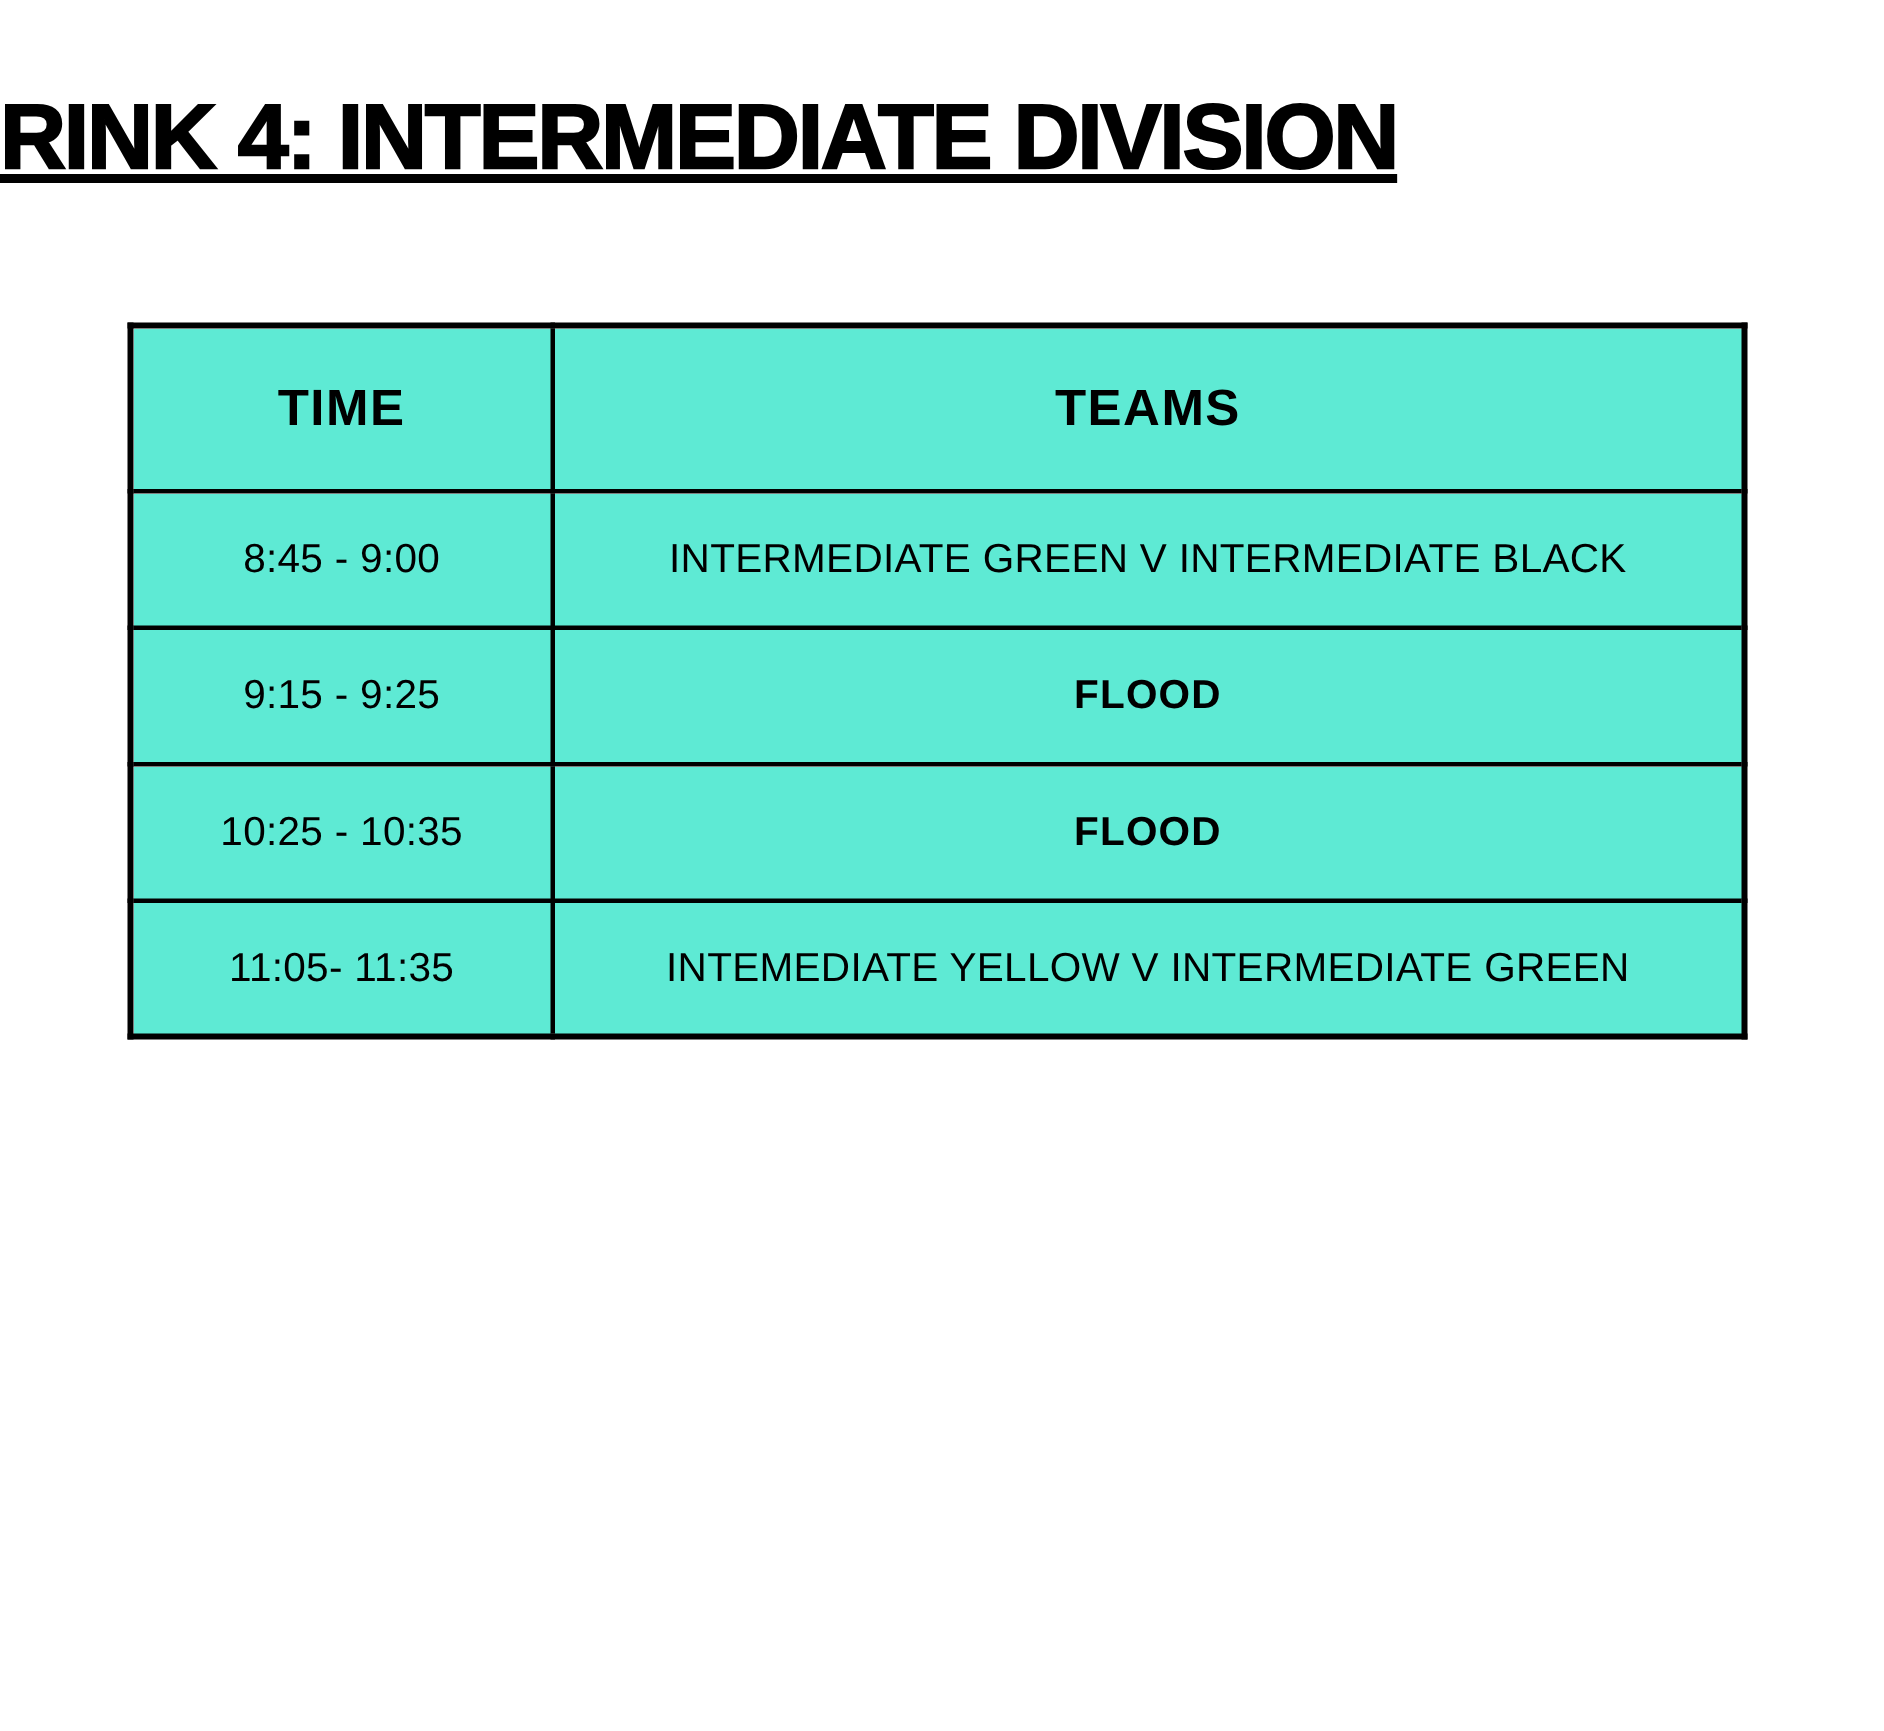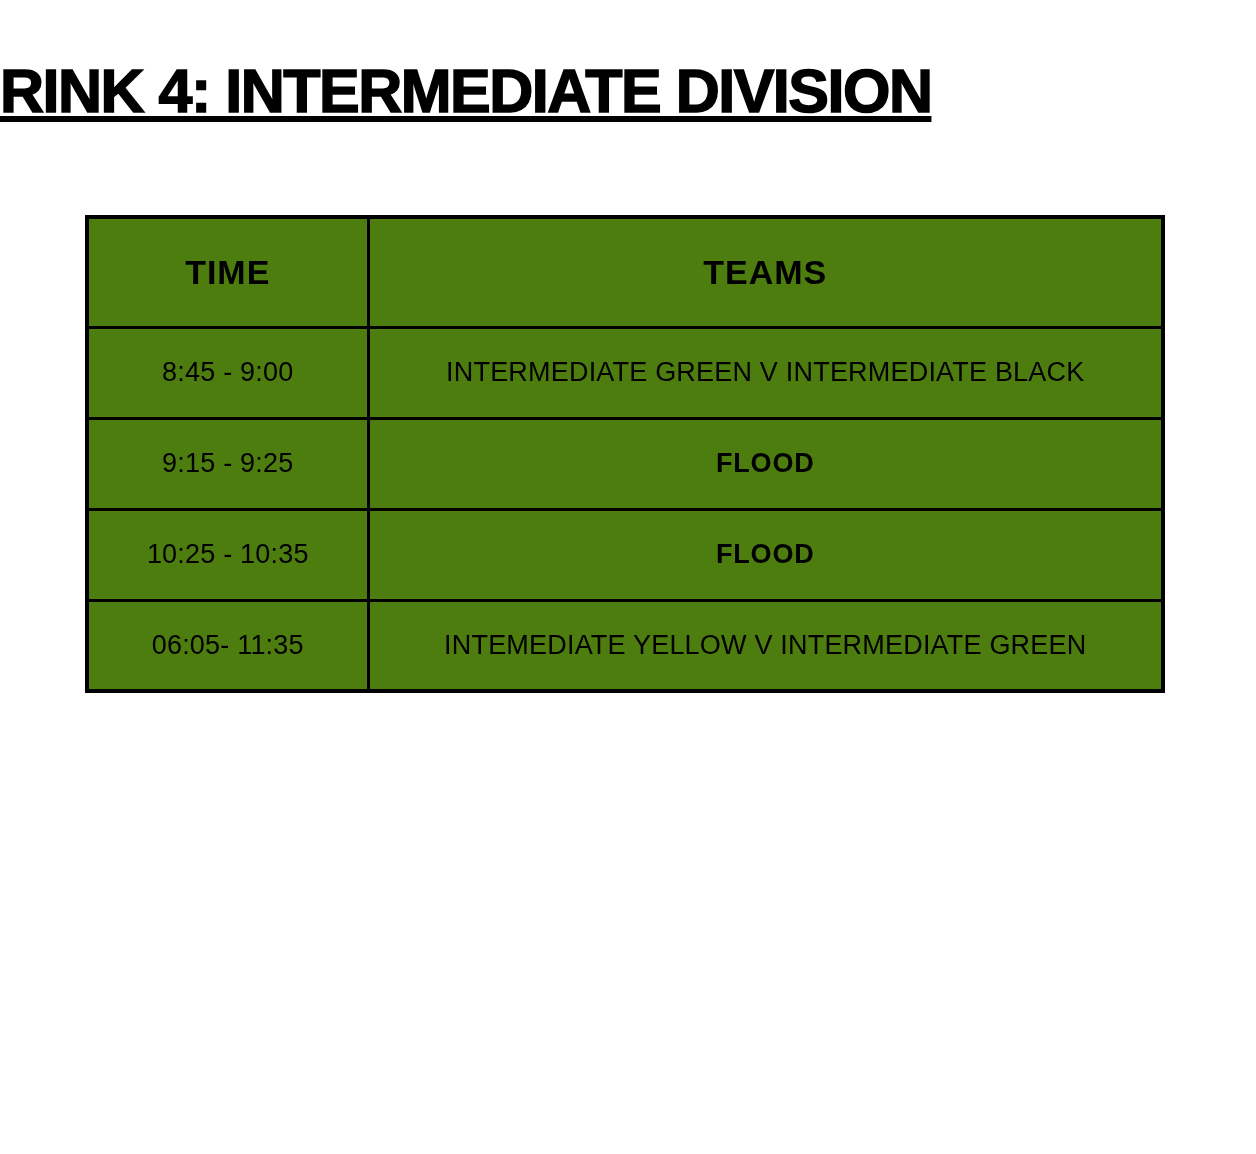--- a/index.html
+++ b/index.html
@@ -39,21 +39,21 @@
     table-layout: fixed;
     border: 4px solid #000000;
   }
   col.col-time  { width: 281px; }
   col.col-teams { width: 795px; }
   .schedule th, .schedule td {
     border: 3px solid #000000;
     text-align: center;
     vertical-align: middle;
     padding: 0;
-    background: #4d7c0f;
+    background: #5eead4;
     white-space: nowrap;
     overflow: hidden;
   }
   .schedule thead tr { height: 110px; }
   .schedule tbody tr { height: 91px; }
   .schedule th {
     font-size: 34px;
     font-weight: bold;
     letter-spacing: 1px;
   }
@@ -92,19 +92,19 @@
       </tr>
       <tr>
         <td>9:15 - 9:25</td>
         <td class="emphasis">FLOOD</td>
       </tr>
       <tr>
         <td>10:25 - 10:35</td>
         <td class="emphasis">FLOOD</td>
       </tr>
       <tr>
-        <td>06:05- 11:35</td>
+        <td>11:05- 11:35</td>
         <td>INTEMEDIATE YELLOW V INTERMEDIATE GREEN</td>
       </tr>
     </tbody>
   </table>
 
 </div>
 
 </body></html>

